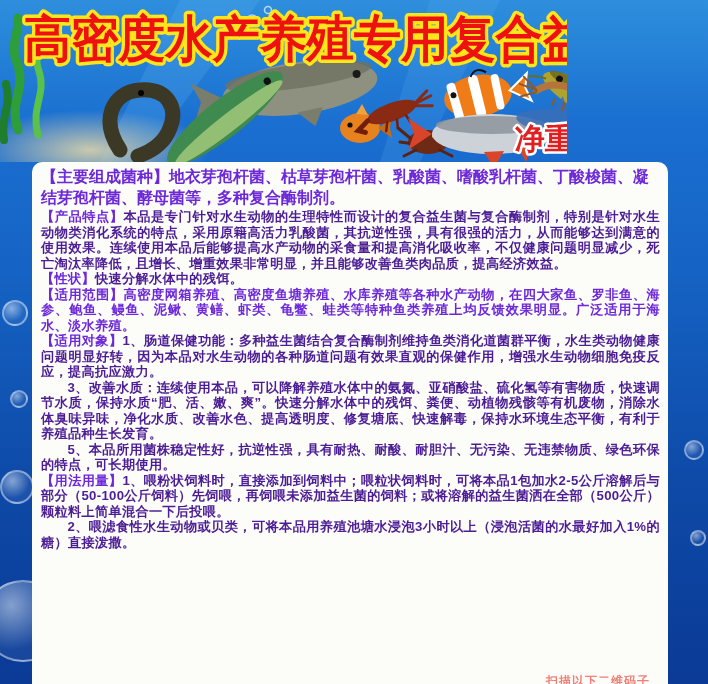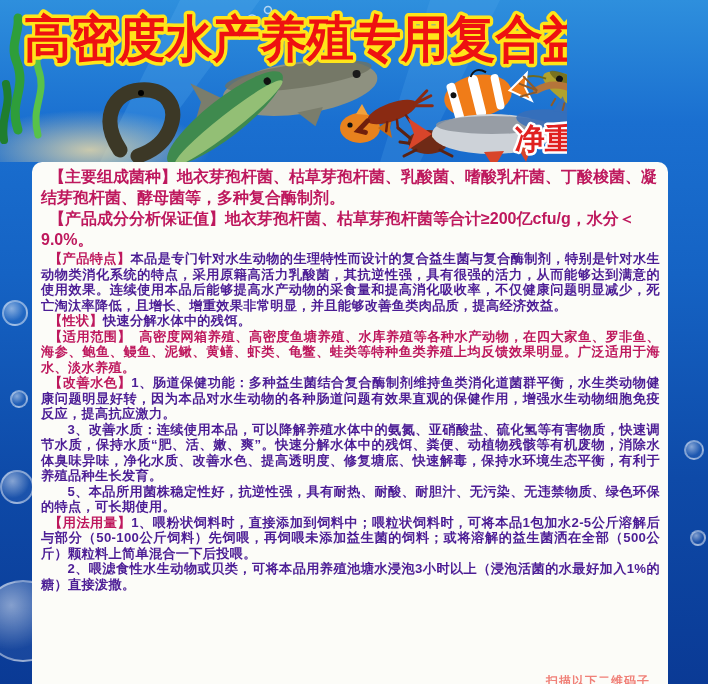--- a/index.html
+++ b/index.html
@@ -18,21 +18,21 @@
     background:radial-gradient(circle at 35% 30%,rgba(255,255,255,.5),rgba(255,255,255,.06) 60%);}
   
   .panel{
     position:absolute;left:32px;top:162px;width:636px;height:522px;
     background:#fcfcf8;border-radius:10px 10px 0 0;z-index:4;
     padding:5px 8px 0 9px;box-sizing:border-box;overflow:hidden;
   }
   .panel p{margin:0;font-weight:bold;}
   .para{font-size:13.2px;line-height:15.5px;letter-spacing:.3px;color:#2d3472;text-align:justify;}
   .para.indent{text-indent:2em;}
-  .seg-red{color:#be185d;margin-left:8px;}
+  .seg-red{color:#6d28d9;}
   .seg-blue{color:#4c1d95;}
   .footer-note{
     position:absolute;left:546px;top:673px;z-index:7;
     font-size:12px;font-weight:bold;color:#f08078;letter-spacing:1px;white-space:nowrap;
   }
 </style>
 </head>
 <body>
 
 <div class="banner">
@@ -175,24 +175,23 @@
 
 <div class="bubble" style="left:2px;top:300px;width:22px;height:22px;"></div>
 <div class="bubble" style="left:10px;top:390px;width:14px;height:14px;"></div>
 <div class="bubble" style="left:0px;top:470px;width:30px;height:30px;"></div>
 <div class="bubble" style="left:-18px;top:580px;width:78px;height:78px;"></div>
 <div class="bubble" style="left:684px;top:440px;width:16px;height:16px;"></div>
 <div class="bubble" style="left:690px;top:530px;width:12px;height:12px;"></div>
 
 <div class="panel" id="info-panel">
     <p class="intro"><span class="seg-red">【主要组成菌种】地衣芽孢杆菌、枯草芽孢杆菌、乳酸菌、嗜酸乳杆菌、丁酸梭菌、凝结芽孢杆菌、酵母菌等，多种复合酶制剂。</span></p>
-    <p class="intro"><span class="seg-red">【产品成分分析保证值】地衣芽孢杆菌、枯草芽孢杆菌等合计≥200亿cfu/g，水分＜9.0%。</span></p>
     <p class="para"><span class="seg-red">【产品特点】</span><span class="seg-blue">本品是专门针对水生动物的生理特性而设计的复合益生菌与复合酶制剂，特别是针对水生动物类消化系统的特点，采用原籍高活力乳酸菌，其抗逆性强，具有很强的活力，从而能够达到满意的使用效果。连续使用本品后能够提高水产动物的采食量和提高消化吸收率，不仅健康问题明显减少，死亡淘汰率降低，且增长、增重效果非常明显，并且能够改善鱼类肉品质，提高经济效益。</span></p>
     <p class="para"><span class="seg-red">【性状】</span><span class="seg-blue">快速分解水体中的残饵。</span></p>
     <p class="para"><span class="seg-red">【适用范围】</span><span class="seg-red">高密度网箱养殖、高密度鱼塘养殖、水库养殖等各种水产动物，在四大家鱼、罗非鱼、海参、鲍鱼、鳗鱼、泥鳅、黄鳝、虾类、龟鳖、蛙类等特种鱼类养殖上均反馈效果明显。广泛适用于海水、淡水养殖。</span></p>
-    <p class="para"><span class="seg-red">【改善水色】</span><span class="seg-blue">1、肠道保健功能：多种益生菌结合复合酶制剂维持鱼类消化道菌群平衡，水生类动物健康问题明显好转，因为本品对水生动物的各种肠道问题有效果直观的保健作用，增强水生动物细胞免疫反应，提高抗应激力。</span></p>
+    <p class="para"><span class="seg-red">【适用对象】</span><span class="seg-blue">1、肠道保健功能：多种益生菌结合复合酶制剂维持鱼类消化道菌群平衡，水生类动物健康问题明显好转，因为本品对水生动物的各种肠道问题有效果直观的保健作用，增强水生动物细胞免疫反应，提高抗应激力。</span></p>
     <p class="para indent"><span class="seg-blue">3、改善水质：连续使用本品，可以降解养殖水体中的氨氮、亚硝酸盐、硫化氢等有害物质，快速调节水质，保持水质“肥、活、嫩、爽”。快速分解水体中的残饵、粪便、动植物残骸等有机废物，消除水体臭味异味，净化水质、改善水色、提高透明度、修复塘底、快速解毒，保持水环境生态平衡，有利于养殖品种生长发育。</span></p>
     <p class="para indent"><span class="seg-blue">5、本品所用菌株稳定性好，抗逆性强，具有耐热、耐酸、耐胆汁、无污染、无违禁物质、绿色环保的特点，可长期使用。</span></p>
     <p class="para"><span class="seg-red">【用法用量】</span><span class="seg-blue">1、喂粉状饲料时，直接添加到饲料中；喂粒状饲料时，可将本品1包加水2-5公斤溶解后与部分（50-100公斤饲料）先饲喂，再饲喂未添加益生菌的饲料；或将溶解的益生菌洒在全部（500公斤）颗粒料上简单混合一下后投喂。</span></p>
     <p class="para indent"><span class="seg-blue">2、喂滤食性水生动物或贝类，可将本品用养殖池塘水浸泡3小时以上（浸泡活菌的水最好加入1%的糖）直接泼撒。</span></p>
   </div>
 
 <div class="footer-note">扫描以下二维码子</div>
 
 </body></html>

